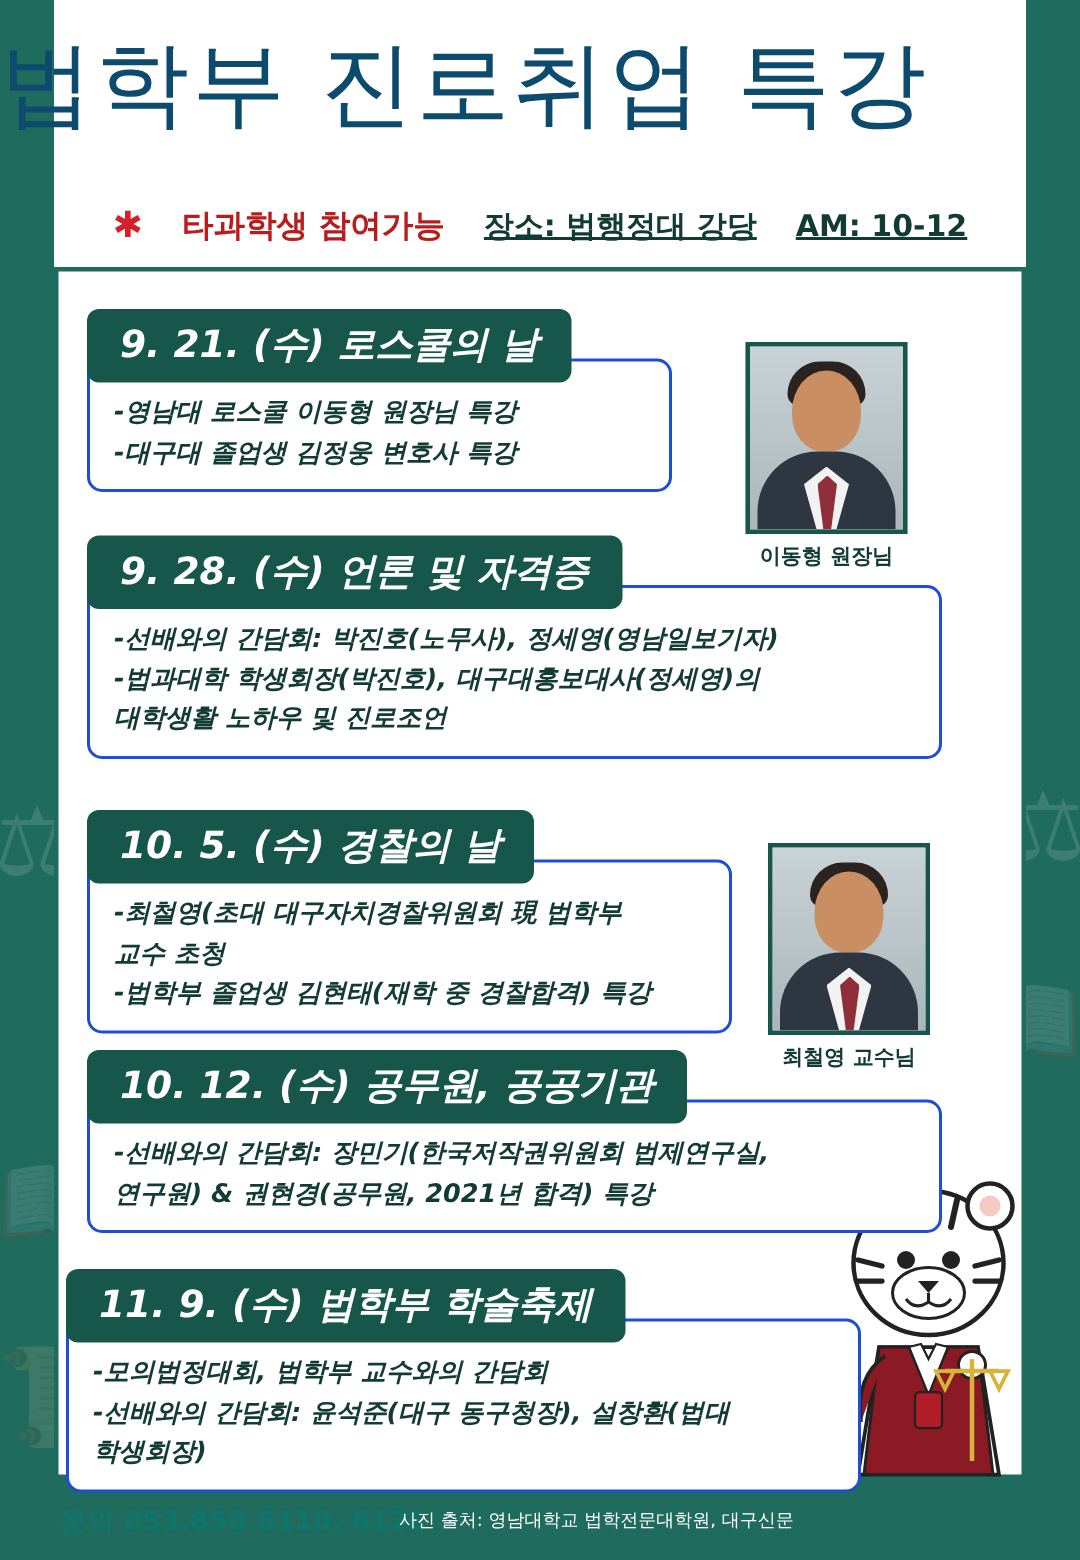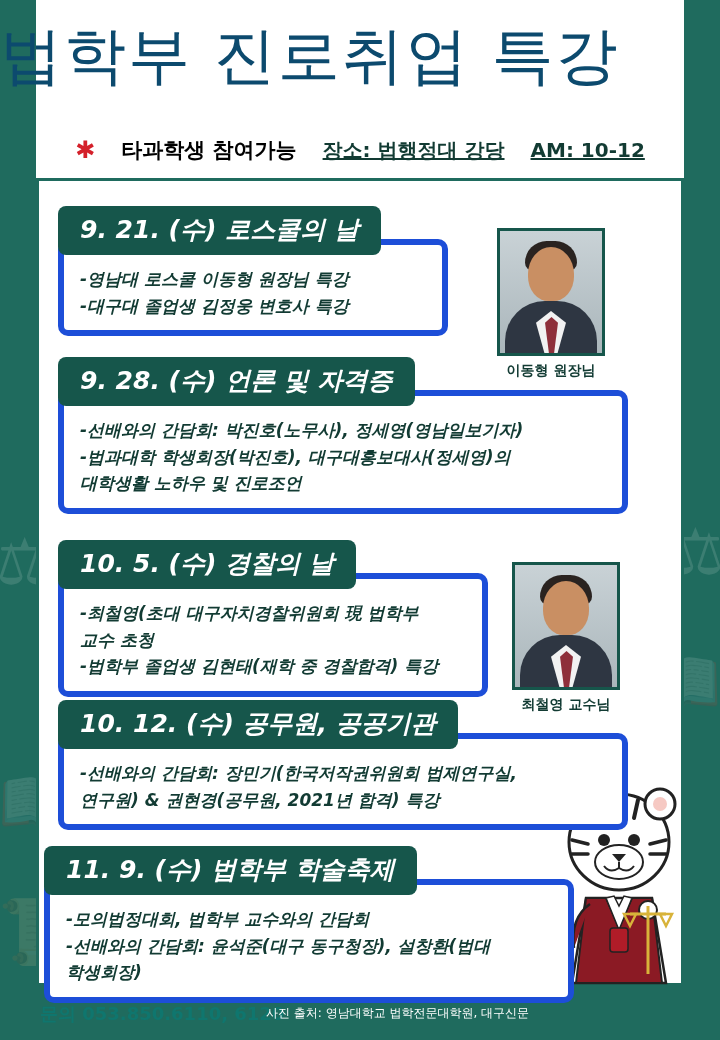--- a/index.html
+++ b/index.html
@@ -82,21 +82,21 @@
     align-items: center;
     justify-content: center;
     gap: 26px;
   }
   .star {
     color: #d4202a;
     font-size: 24px;
     font-weight: bold;
   }
   .sub-red {
-    color: #000000;
+    color: #b91c1c;
     font-size: 21px;
     font-weight: bold;
   }
   .sub-dark {
     color: #123b33;
     font-size: 20px;
     font-weight: bold;
     text-decoration: underline;
   }
   
@@ -121,21 +121,21 @@
     color: #ffffff;
     font-size: 25px;
     font-weight: bold;
     padding: 7px 22px 9px 22px;
     border-radius: 8px;
     position: relative;
     z-index: 3;
     white-space: nowrap;
   }
   .sess-body {
-    border: 6px solid #1d4ed8;
+    border: 2px solid #1d4ed8;
     border-radius: 10px;
     margin-top: -16px;
     padding: 22px 16px 10px 16px;
     font-size: 17px;
     line-height: 1.45;
     color: #123b33;
     font-weight: bold;
     background: #ffffff;
     position: relative;
     z-index: 1;

